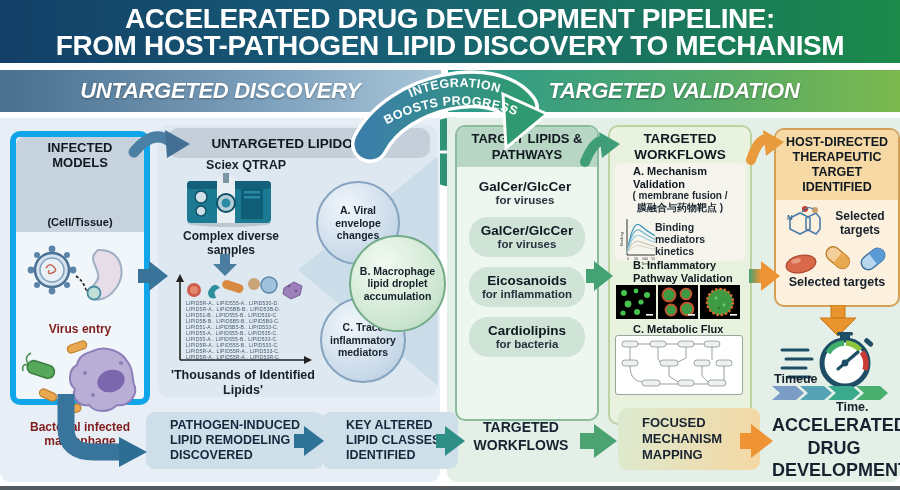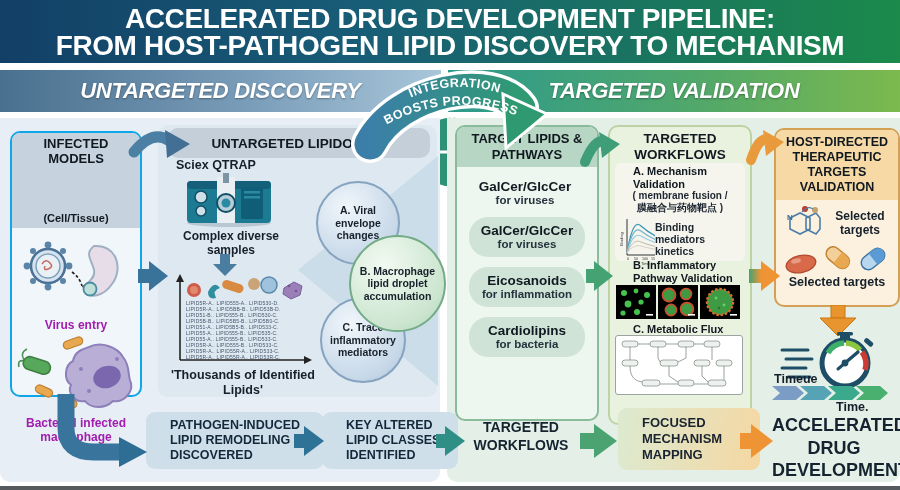--- a/index.html
+++ b/index.html
@@ -20,25 +20,25 @@
   .band-right{left:448px;width:452px;background:linear-gradient(90deg,#2c9a8d,#55a967 60%,#7cb94e);}
   
   .bg-left{left:0;top:118px;width:440px;height:364px;background:#e7eef5;border-radius:0 0 10px 10px;z-index:2;}
   .bg-right{left:447px;top:118px;width:453px;height:364px;background:#e4f0e7;border-radius:0 0 10px 10px;z-index:2;}
   .bottom-bar{left:0;top:486px;width:900px;height:4px;background:#555a5e;z-index:3;}
   
   .panel{z-index:4;border-radius:10px;}
   .panel-head{font-weight:800;text-align:center;color:#101820;}
   
   .p-infect{left:10px;top:131px;width:128px;height:262px;background:#f1f6fa;
-     border:2px solid #0ea5e9;}
+     border:6px solid #0ea5e9;}
   .p-infect .head{background:#c6d2dd;border-radius:8px 8px 0 0;padding:3px 2px 4px;}
   .p-infect .t1{font-size:13px;font-weight:800;}
   .p-infect .t2{font-size:11px;font-weight:700;margin-top:46px;}
-  .cap{font-size:12px;font-weight:600;color:#a21caf;text-align:center;}
+  .cap{font-size:12px;font-weight:600;color:#7f1d1d;text-align:center;}
   
   .p-lipid{left:158px;top:125px;width:279px;height:272px;background:#dde8f1;}
   .p-lipid-head{left:168px;top:128px;width:262px;height:30px;background:#c4cfd9;border-radius:10px;
      display:flex;align-items:center;justify-content:center;font-size:13.5px;font-weight:800;color:#101820;z-index:5;}
   .small-cap{font-size:11.5px;font-weight:600;color:#16202b;text-align:center;line-height:1.2;}
   .lipid-row{font-size:5px;color:#45566b;white-space:nowrap;line-height:6px;letter-spacing:.2px;}
   
   .funnel{z-index:4;}
   .bubble{z-index:5;border-radius:50%;display:flex;align-items:center;justify-content:center;
     text-align:center;font-size:10.5px;font-weight:600;color:#17212b;line-height:1.18;padding:6px;box-sizing:border-box;}
@@ -130,21 +130,21 @@
       <ellipse cx="92" cy="42" rx="14" ry="11" fill="#7a67ad" transform="rotate(-18 92 42)"></ellipse>
       <circle cx="66" cy="34" r="2" fill="#8d7fba"></circle>
         <circle cx="74" cy="56" r="2" fill="#8d7fba"></circle>
       <circle cx="102" cy="24" r="2" fill="#8d7fba"></circle>
     </svg>
     <div class="cap" style="line-height:1.15;">Bacterial infected macrophage</div>
   </div>
 
   <div class="abs panel p-lipid"></div>
   <div class="abs p-lipid-head">UNTARGETED LIPIDOMICS</div>
-  <div class="abs" style="left:176px;top:158px;width:110px;text-align:left;font-size:12.5px;font-weight:700;color:#16202b;z-index:5;">Sciex QTRAP</div>
+  <div class="abs" style="left:176px;top:158px;width:110px;text-align:right;font-size:12.5px;font-weight:700;color:#16202b;z-index:5;">Sciex QTRAP</div>
   <svg class="abs" style="left:183px;top:171px;z-index:5;" width="92" height="56">
     <ellipse cx="46" cy="52" rx="42" ry="4" fill="#b9c7d2"></ellipse>
     <rect x="4" y="10" width="84" height="42" rx="4" fill="#1c7b92"></rect>
     <rect x="4" y="10" width="84" height="8" rx="4" fill="#14607a"></rect>
     <rect x="34" y="6" width="18" height="46" fill="#e8eef2"></rect>
     <rect x="40" y="2" width="6" height="10" fill="#7b95a5"></rect>
     <circle cx="18" cy="26" r="6" fill="#cfdfe8" stroke="#0f5066" stroke-width="1.5"></circle>
     <circle cx="18" cy="40" r="5" fill="#cfdfe8" stroke="#0f5066" stroke-width="1.5"></circle>
     <circle cx="43" cy="32" r="9" fill="#b9cdd8" stroke="#0f5066" stroke-width="2"></circle>
     <circle cx="43" cy="32" r="4.5" fill="#2a8aa4"></circle>
@@ -316,21 +316,21 @@
         <path d="M22,8 L34,8"></path>
           <path d="M50,8 L62,8"></path>
           <path d="M78,8 L88,8"></path>
         <path d="M44,48 L62,48"></path>
           <path d="M78,48 L92,48"></path>
       </g>
     </svg>
   </div>
 
   <div class="abs panel p-host">
-    <div class="head panel-head">HOST-DIRECTED THERAPEUTIC TARGETS VALIDATION</div>
+    <div class="head panel-head">HOST-DIRECTED THERAPEUTIC TARGET IDENTIFIED</div>
     <div style="display:flex;align-items:center;padding:4px 2px 0 4px;">
       <svg width="44" height="38">
         <g fill="none" stroke="#4a7da8" stroke-width="1.6">
           <polygon points="10,14 20,9 30,14 30,25 20,30 10,25"></polygon>
           <polygon points="30,14 40,9 44,14 44,25 40,30 30,25" transform="translate(-4,0)"></polygon>
         </g>
         <text x="7" y="16" font-size="8" font-weight="bold" fill="#3a6d98">N</text>
         <circle cx="25" cy="5" r="3" fill="#c0392b"></circle>
         <circle cx="35" cy="6" r="3" fill="#c8a06a"></circle>
         <path d="M22,8 Q28,1 33,5" fill="none" stroke="#4a7da8" stroke-width="1.2"></path>

